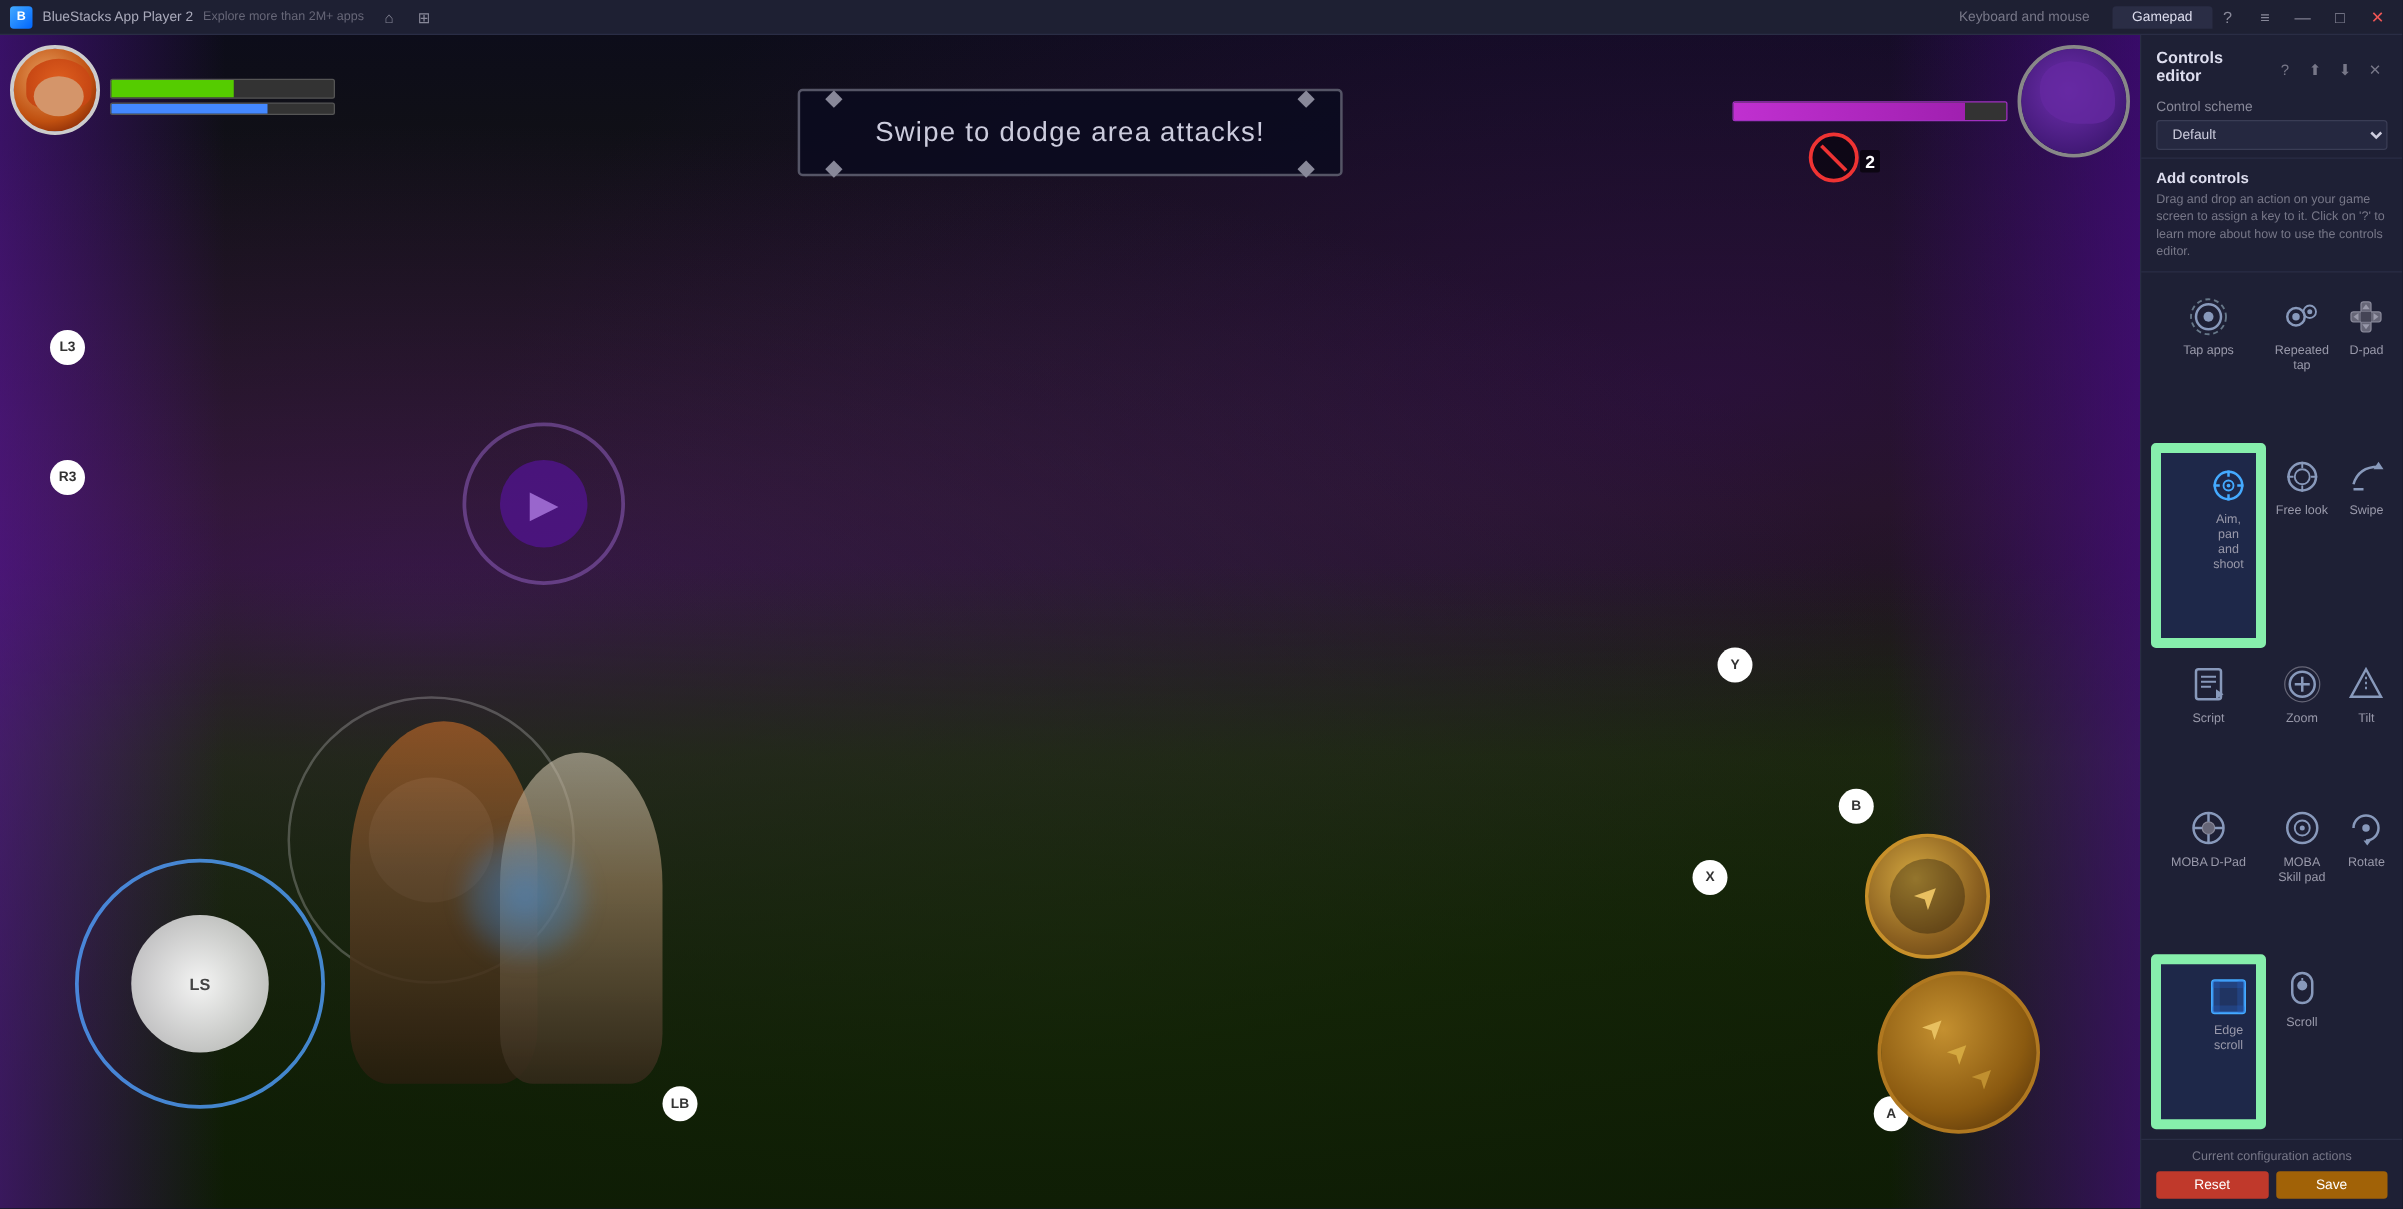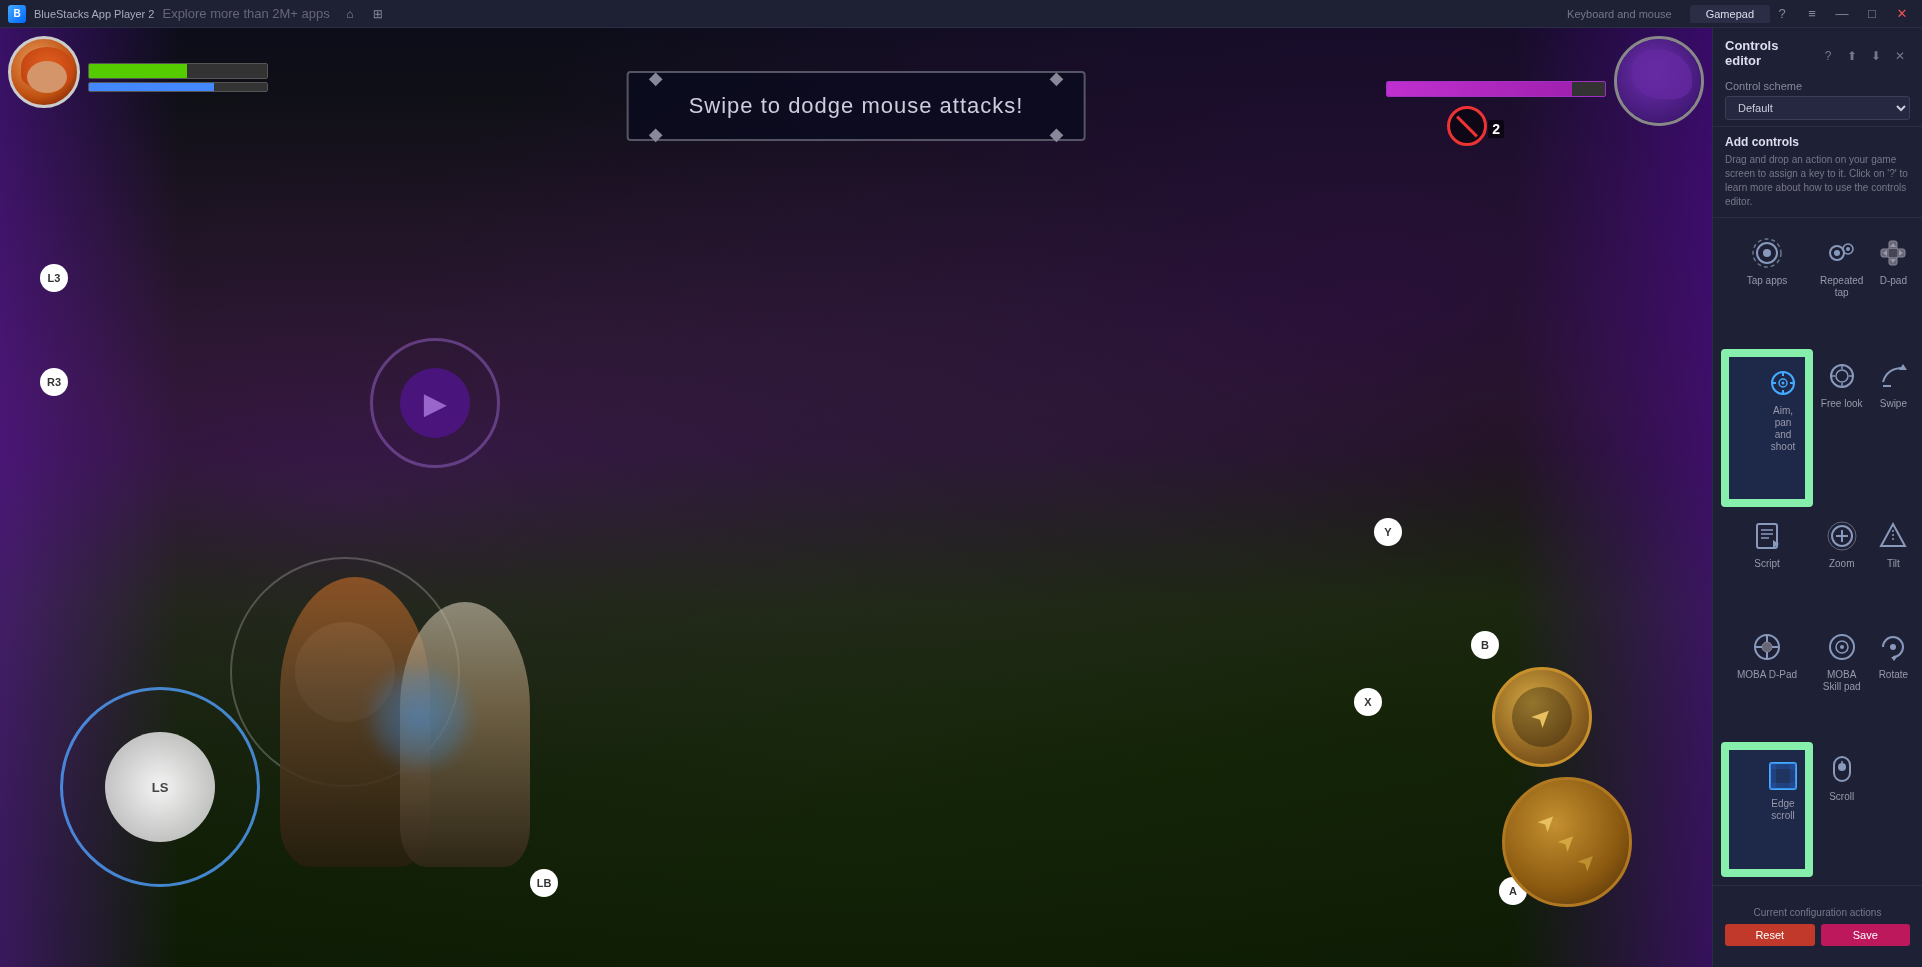--- a/index.html
+++ b/index.html
@@ -39,21 +39,21 @@
       justify-content: center;
       font-size: 10px;
       color: white;
       font-weight: bold;
     }
     .title-bar-title {
       font-size: 11px;
       color: #aab;
     }
     .title-bar-subtitle {
-      font-size: 13px;
+      font-size: 10px;
       color: #667;
     }
     .title-bar-nav {
       display: flex;
       gap: 4px;
     }
     .title-bar-nav-btn {
       width: 24px;
       height: 20px;
       background: transparent;
@@ -546,21 +546,21 @@
     }
     .ctrl-label {
       font-size: 10px;
       color: #99a;
       text-align: center;
       line-height: 1.2;
     }
 
     
     .panel-footer {
-      padding: 21px 12px;
+      padding: 8px 12px;
       border-top: 1px solid #2a2d45;
     }
     .footer-config-label {
       font-size: 10px;
       color: #778;
       margin-bottom: 6px;
       text-align: center;
     }
     .footer-btns {
       display: flex;
@@ -573,21 +573,21 @@
       border-radius: 3px;
       border: none;
       cursor: pointer;
       font-weight: 500;
     }
     .btn-reset {
       background: #c0392b;
       color: white;
     }
     .btn-save {
-      background: #be185d;
+      background: #a16207;
       color: white;
     }
 
     
     .game-svg-overlay {
       position: absolute;
       inset: 0;
       pointer-events: none;
     }
 
@@ -679,21 +679,21 @@
             <div class="mana-fill"></div>
           </div>
         </div>
       </div>
 
       <div class="center-message">
         <span class="center-message-diamonds diamond-tl">◆</span>
         <span class="center-message-diamonds diamond-tr">◆</span>
         <span class="center-message-diamonds diamond-bl">◆</span>
         <span class="center-message-diamonds diamond-br">◆</span>
-        <span style="font-size:22px; color:#ccd; font-weight:300; letter-spacing:1px;">Swipe to dodge mouse attacks!</span>
+        <span style="font-size:22px; color:#ccd; font-weight:300; letter-spacing:1px;">Swipe to dodge area attacks!</span>
       </div>
 
       <div class="enemy-avatar">
         <div class="enemy-circle">
 
           <div style="position:absolute;inset:0;background:radial-gradient(circle at 45% 40%, #7030b0, #301060);border-radius:50%;overflow:hidden;">
             <div style="position:absolute;top:10px;left:15px;width:60px;height:50px;background:rgba(100,40,160,0.8);border-radius:40% 60% 30% 50%;"></div>
           </div>
         </div>
         <div class="enemy-health-container">

